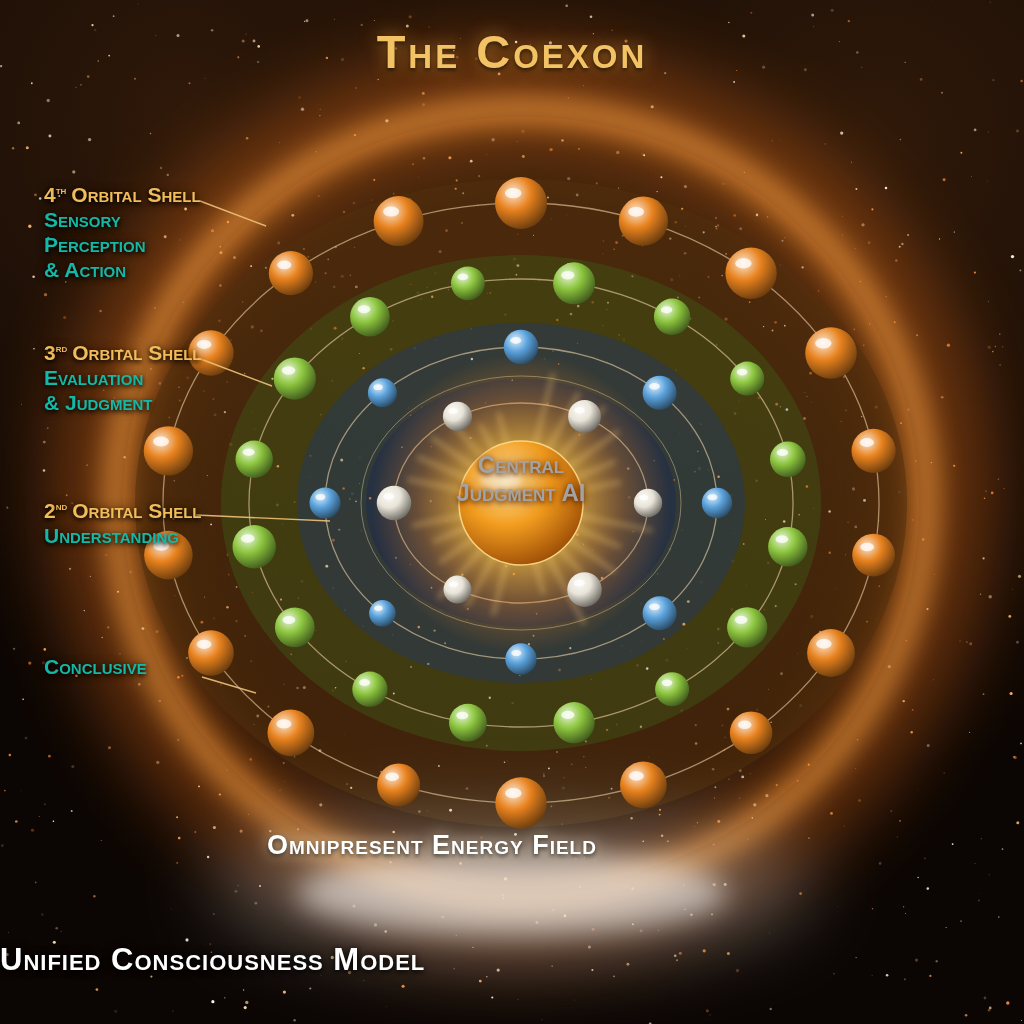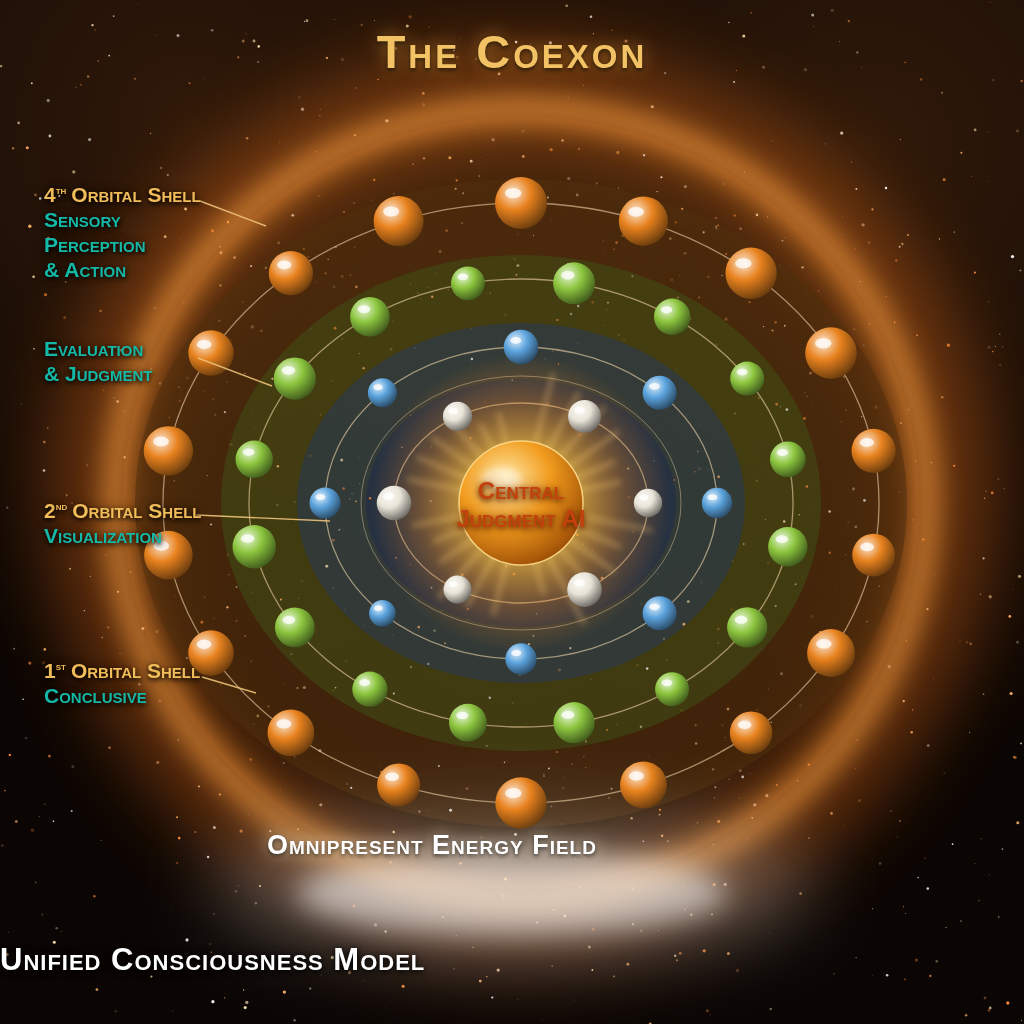--- a/index.html
+++ b/index.html
@@ -15,22 +15,22 @@
     font-family:Liberation Sans, sans-serif;font-variant:small-caps;font-weight:bold;
     font-size:47px;letter-spacing:3px;color:#f3c264;
     text-shadow:0 0 18px rgba(255,175,60,.55), 0 2px 4px rgba(0,0,0,.85);}
   .shell-label{position:absolute;left:44px;width:230px;}
   .shell-heading{font-variant:small-caps;font-weight:bold;font-size:21px;line-height:25px;
     color:#f1bd5a;text-shadow:0 2px 4px rgba(0,0,0,.9),0 0 10px rgba(0,0,0,.6);}
   .shell-heading sup{font-size:.55em;margin-right:5px;}
   .shell-desc{font-variant:small-caps;font-weight:bold;font-size:21px;line-height:25px;
     color:#14b8a6;text-shadow:0 2px 4px rgba(0,0,0,.9),0 0 10px rgba(0,0,0,.6);}
   .shell-desc span{display:block;}
-  .core-label{position:absolute;left:391px;top:477px;width:260px;text-align:center;
-    font-variant:small-caps;font-weight:bold;font-size:24px;line-height:28px;color:#c2410c;
+  .core-label{position:absolute;left:391px;top:451px;width:260px;text-align:center;
+    font-variant:small-caps;font-weight:bold;font-size:24px;line-height:28px;color:#a3a3a3;
     text-shadow:0 2px 5px rgba(90,35,0,.95),0 0 12px rgba(140,60,0,.8);}
   .core-label span{display:block;}
   .energy-label{position:absolute;left:0;top:830px;width:864px;text-align:center;
     font-variant:small-caps;font-weight:bold;font-size:27px;letter-spacing:1px;color:#ffffff;
     text-shadow:0 0 16px rgba(255,245,215,.75),0 2px 4px rgba(0,0,0,.8);}
   .footer-label{position:absolute;left:0;top:942px;width:1024px;text-align:left;
     font-variant:small-caps;font-weight:bold;font-size:31px;letter-spacing:1px;color:#ffffff;
     text-shadow:0 2px 5px rgba(0,0,0,.9),0 0 10px rgba(0,0,0,.6);}
 </style>
 </head>
@@ -1247,39 +1247,39 @@
       <span>4</span><sup>th</sup><span>Orbital Shell</span>
     </div>
     <div class="shell-desc">
       <span>Sensory</span>
       <span>Perception</span>
       <span>&amp; Action</span>
     </div>
   </div>
 
   <div class="shell-label" style="top:336px">
+    <div class="shell-heading">
+      <span>3</span><sup>rd</sup><span>Orbital Shell</span>
+    </div>
     <div class="shell-desc">
       <span>Evaluation</span>
       <span>&amp; Judgment</span>
     </div>
   </div>
 
   <div class="shell-label" style="top:494px">
     <div class="shell-heading">
       <span>2</span><sup>nd</sup><span>Orbital Shell</span>
     </div>
     <div class="shell-desc">
-      <span>Visualization</span>
+      <span>Understanding</span>
     </div>
   </div>
 
   <div class="shell-label" style="top:654px">
-    <div class="shell-heading">
-      <span>1</span><sup>st</sup><span>Orbital Shell</span>
-    </div>
     <div class="shell-desc">
       <span>Conclusive</span>
     </div>
   </div>
 
   <div class="core-label">
     <span>Central</span>
     <span>Judgment AI</span>
   </div>
 

